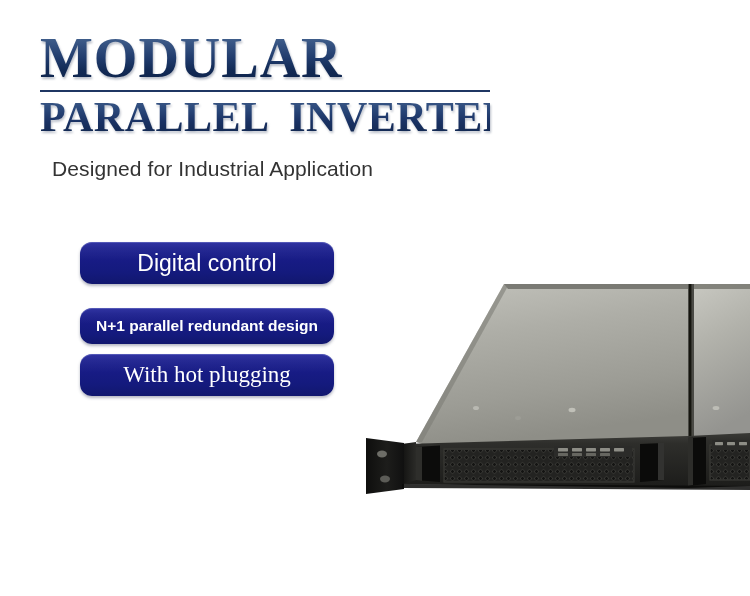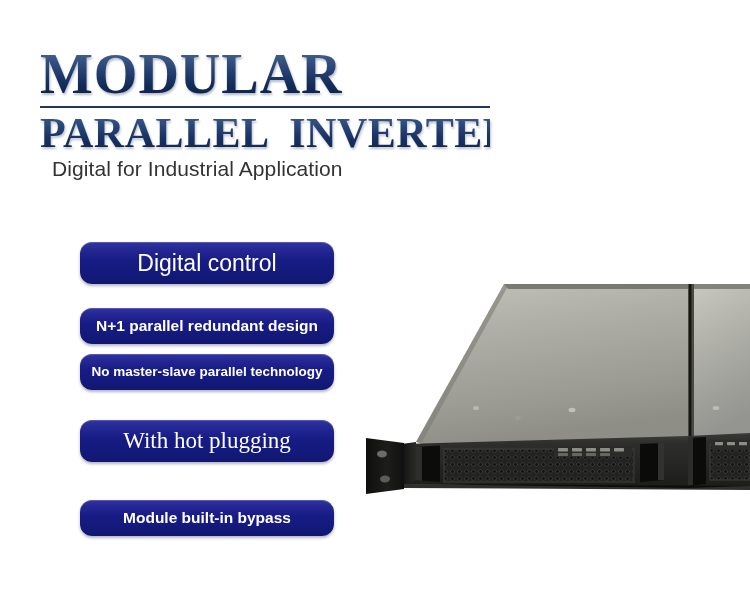--- a/index.html
+++ b/index.html
@@ -14,21 +14,21 @@
     height: 596px;
     background: #ffffff;
     overflow: hidden;
     font-family: "Liberation Sans", sans-serif;
   }
 
   
   .title-block {
     position: absolute;
     left: 40px;
-    top: 46px;
+    top: 30px;
     width: 450px;
   }
   .title-line1 {
     font-family: "Liberation Serif", serif;
     font-weight: bold;
     font-size: 56px;
     line-height: 1.0;
     letter-spacing: 1px;
     background: linear-gradient(to bottom, #4f6f99 0%, #355281 26%, #1f3a6b 52%, #122a55 72%, #0d2148 100%);
     -webkit-background-clip: text;
@@ -133,43 +133,37 @@
 <body>
 
 <div id="page">
 
   <div class="title-block">
     <div class="title-line1">MODULAR</div>
     <div class="title-rule"></div>
     <div class="title-line2">PARALLEL  INVERTER</div>
   </div>
 
-  <div class="subtitle">Digital for Industrial Application</div>
+  <div class="subtitle">Designed for Industrial Application</div>
 
   <div class="features">
 
     <div class="feature-btn fb-size-lg fb-h-lg fb-gap-1">
       <span class="feature-label">Digital control</span>
     </div>
 
     <div class="feature-btn fb-size-md fb-h-sm fb-gap-2">
       <span class="feature-label">N+1 parallel redundant design</span>
     </div>
 
-    <div class="feature-btn fb-size-sm fb-h-sm fb-gap-3">
-      <span class="feature-label">No master-slave parallel technology</span>
-    </div>
 
     <div class="feature-btn fb-size-lg fb-h-lg fb-gap-4">
       <span class="feature-label">With hot plugging</span>
     </div>
 
-    <div class="feature-btn fb-size-md fb-h-sm">
-      <span class="feature-label">Module built-in bypass</span>
-    </div>
 
   </div>
 
   <div class="product">
     <svg viewBox="0 0 392 250" width="392" height="250" xmlns="http://www.w3.org/2000/svg">
       <defs>
 
         <pattern id="mesh" width="7" height="7" patternUnits="userSpaceOnUse" patternTransform="rotate(0)">
           <rect width="7" height="7" fill="#232321"></rect>
           <path d="M3.5 0.7 L6.3 3.5 L3.5 6.3 L0.7 3.5 Z" fill="#3c3c38"></path>

